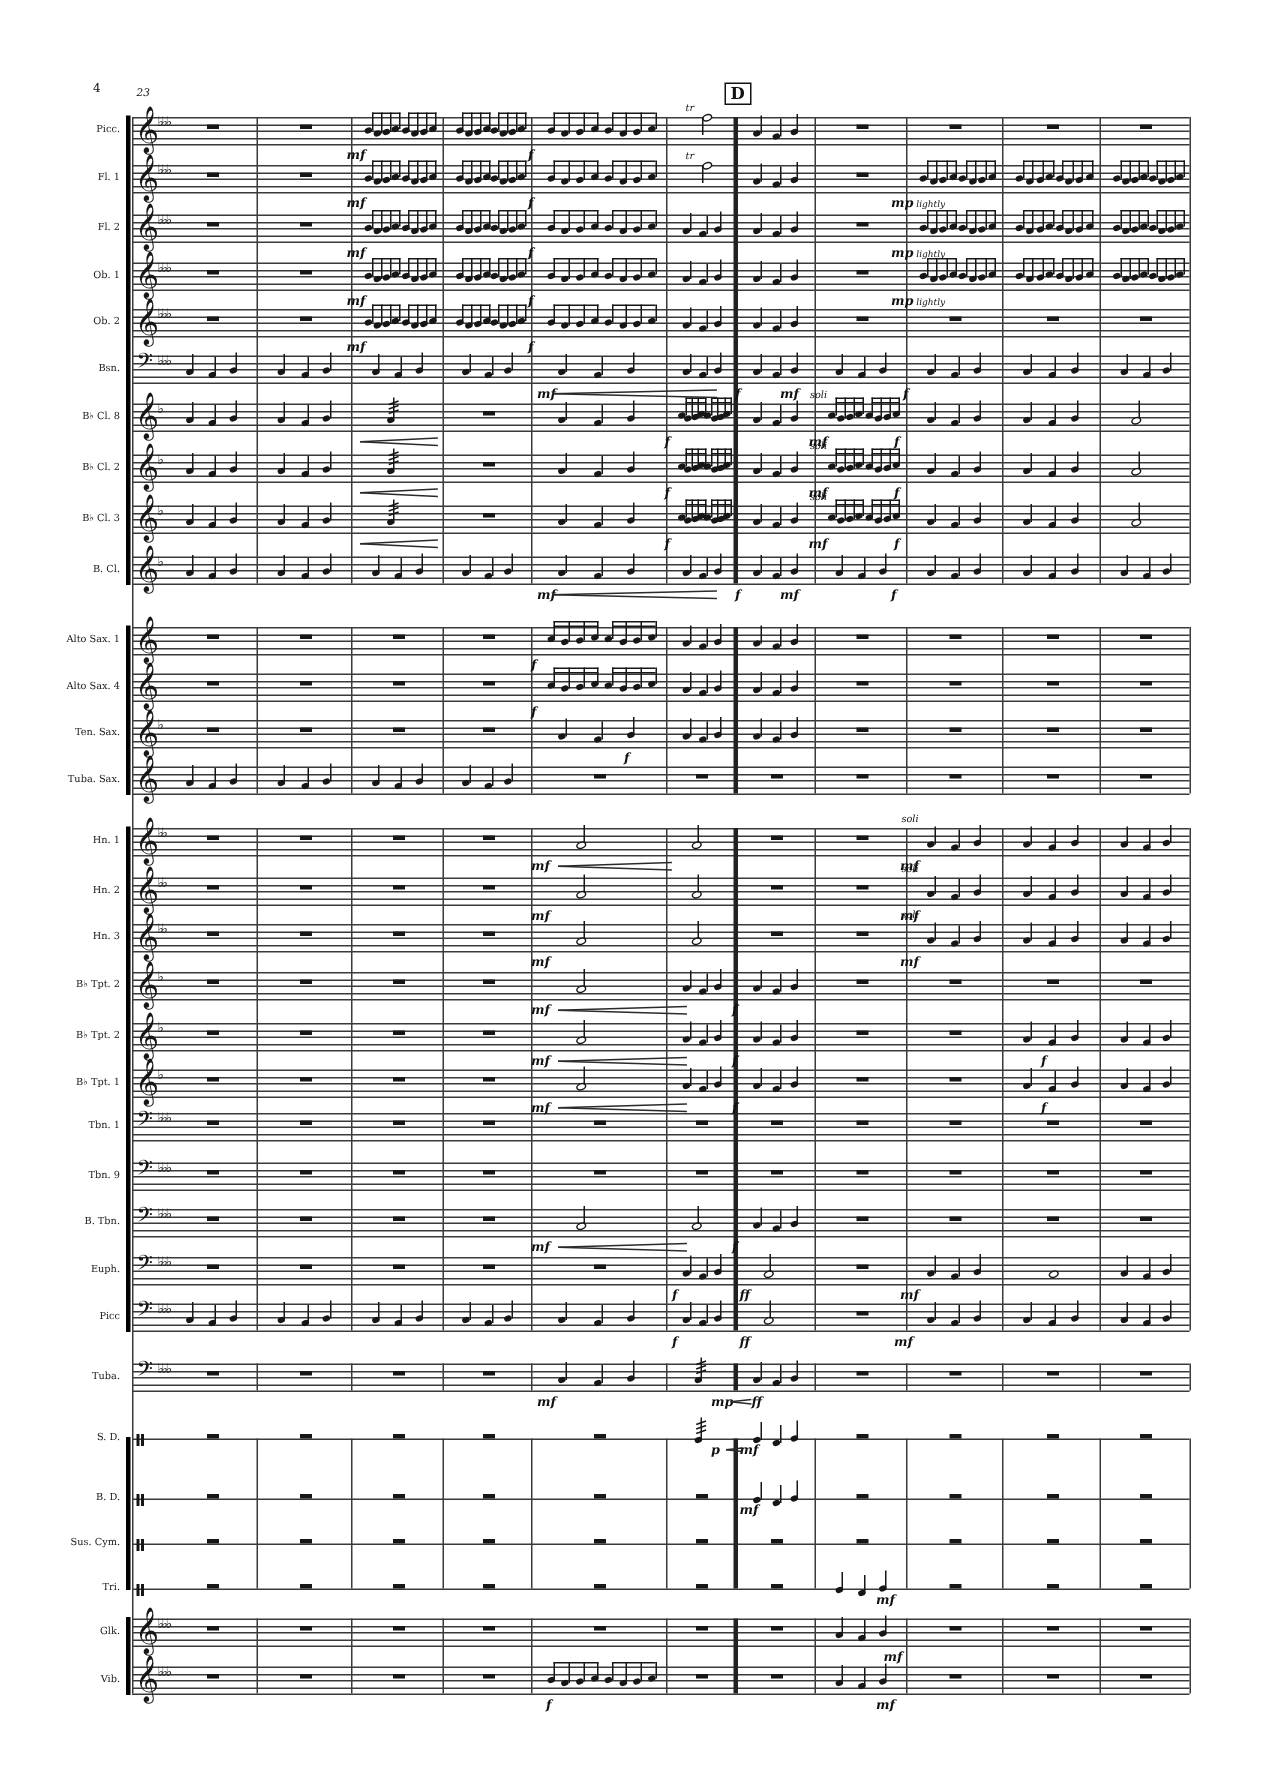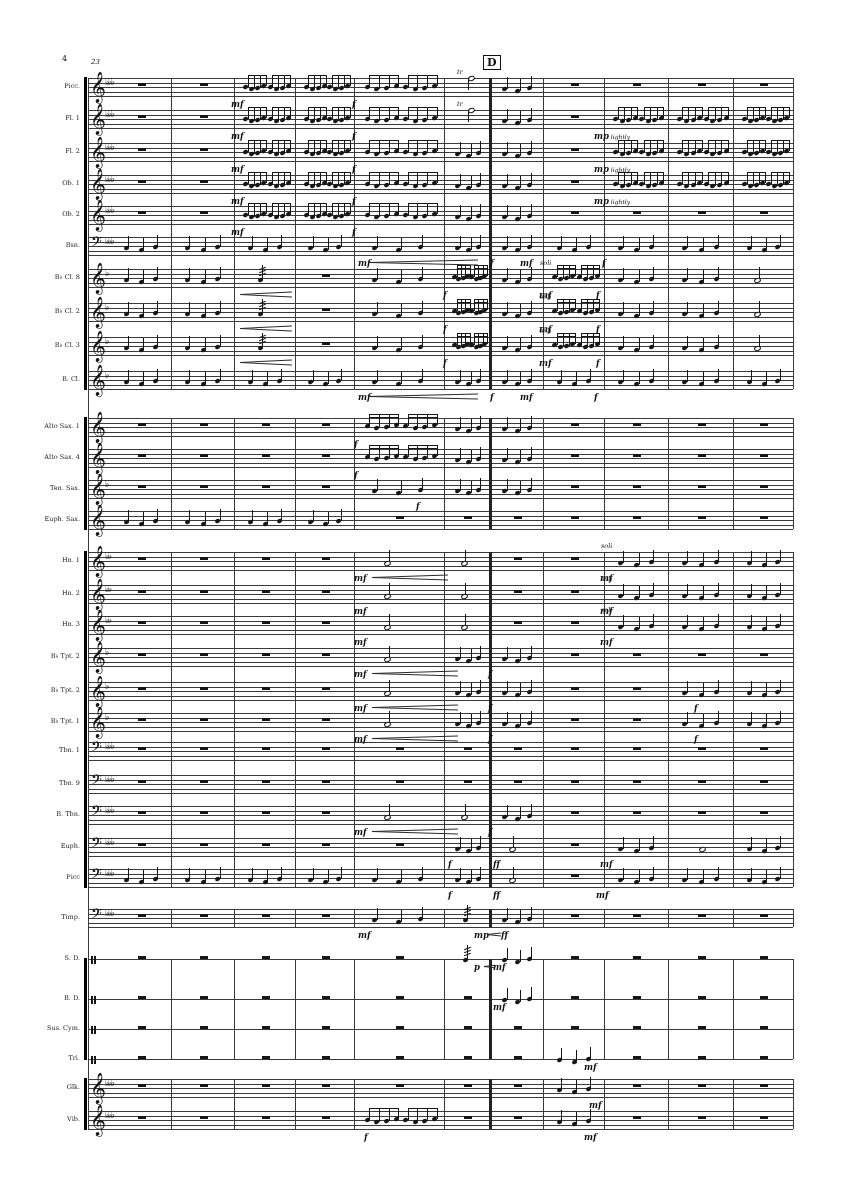--- a/index.html
+++ b/index.html
@@ -138,21 +138,21 @@
       <div class="abs sline" style="left: 88px; top: 467px; width: 705px;"></div>
       <div class="abs clef" style="left: 90px; top: 444px; font-size: 27px;">𝄞</div>
       <div class="abs ilabel" style="left: 8px; top: 485px;">Ten. Sax.</div>
       <div class="abs sline" style="left: 88px; top: 480px; width: 705px;"></div>
       <div class="abs sline" style="left: 88px; top: 484.5px; width: 705px;"></div>
       <div class="abs sline" style="left: 88px; top: 489px; width: 705px;"></div>
       <div class="abs sline" style="left: 88px; top: 493.5px; width: 705px;"></div>
       <div class="abs sline" style="left: 88px; top: 498px; width: 705px;"></div>
       <div class="abs clef" style="left: 90px; top: 475px; font-size: 27px;">𝄞</div>
       <div class="abs flats" style="left: 105px; top: 479px;">♭</div>
-      <div class="abs ilabel" style="left: 8px; top: 516px;">Euph. Sax.</div>
+      <div class="abs ilabel" style="left: 8px; top: 516px;">Tuba. Sax.</div>
       <div class="abs sline" style="left: 88px; top: 511px; width: 705px;"></div>
       <div class="abs sline" style="left: 88px; top: 515.5px; width: 705px;"></div>
       <div class="abs sline" style="left: 88px; top: 520px; width: 705px;"></div>
       <div class="abs sline" style="left: 88px; top: 524.5px; width: 705px;"></div>
       <div class="abs sline" style="left: 88px; top: 529px; width: 705px;"></div>
       <div class="abs clef" style="left: 90px; top: 506px; font-size: 27px;">𝄞</div>
       <div class="abs ilabel" style="left: 8px; top: 557px;">Hn. 1</div>
       <div class="abs sline" style="left: 88px; top: 552px; width: 705px;"></div>
       <div class="abs sline" style="left: 88px; top: 556.5px; width: 705px;"></div>
       <div class="abs sline" style="left: 88px; top: 561px; width: 705px;"></div>
@@ -233,21 +233,21 @@
       <div class="abs clef" style="left: 91px; top: 836px; font-size: 17px;">𝄢</div>
       <div class="abs flats" style="left: 105px; top: 837px;">♭♭♭</div>
       <div class="abs ilabel" style="left: 8px; top: 874px;">Picc</div>
       <div class="abs sline" style="left: 88px; top: 869px; width: 705px;"></div>
       <div class="abs sline" style="left: 88px; top: 873.5px; width: 705px;"></div>
       <div class="abs sline" style="left: 88px; top: 878px; width: 705px;"></div>
       <div class="abs sline" style="left: 88px; top: 882.5px; width: 705px;"></div>
       <div class="abs sline" style="left: 88px; top: 887px; width: 705px;"></div>
       <div class="abs clef" style="left: 91px; top: 867px; font-size: 17px;">𝄢</div>
       <div class="abs flats" style="left: 105px; top: 868px;">♭♭♭</div>
-      <div class="abs ilabel" style="left: 8px; top: 914px;">Timp.</div>
+      <div class="abs ilabel" style="left: 8px; top: 914px;">Tuba.</div>
       <div class="abs sline" style="left: 88px; top: 909px; width: 705px;"></div>
       <div class="abs sline" style="left: 88px; top: 913.5px; width: 705px;"></div>
       <div class="abs sline" style="left: 88px; top: 918px; width: 705px;"></div>
       <div class="abs sline" style="left: 88px; top: 922.5px; width: 705px;"></div>
       <div class="abs sline" style="left: 88px; top: 927px; width: 705px;"></div>
       <div class="abs clef" style="left: 91px; top: 907px; font-size: 17px;">𝄢</div>
       <div class="abs flats" style="left: 105px; top: 908px;">♭♭♭</div>
       <div class="abs ilabel" style="left: 8px; top: 955px;">S. D.</div>
       <div class="abs sline" style="left: 88px; top: 959px; width: 705px;"></div>
       <div class="abs percclef" style="left: 91px; top: 955.5px;"></div>

